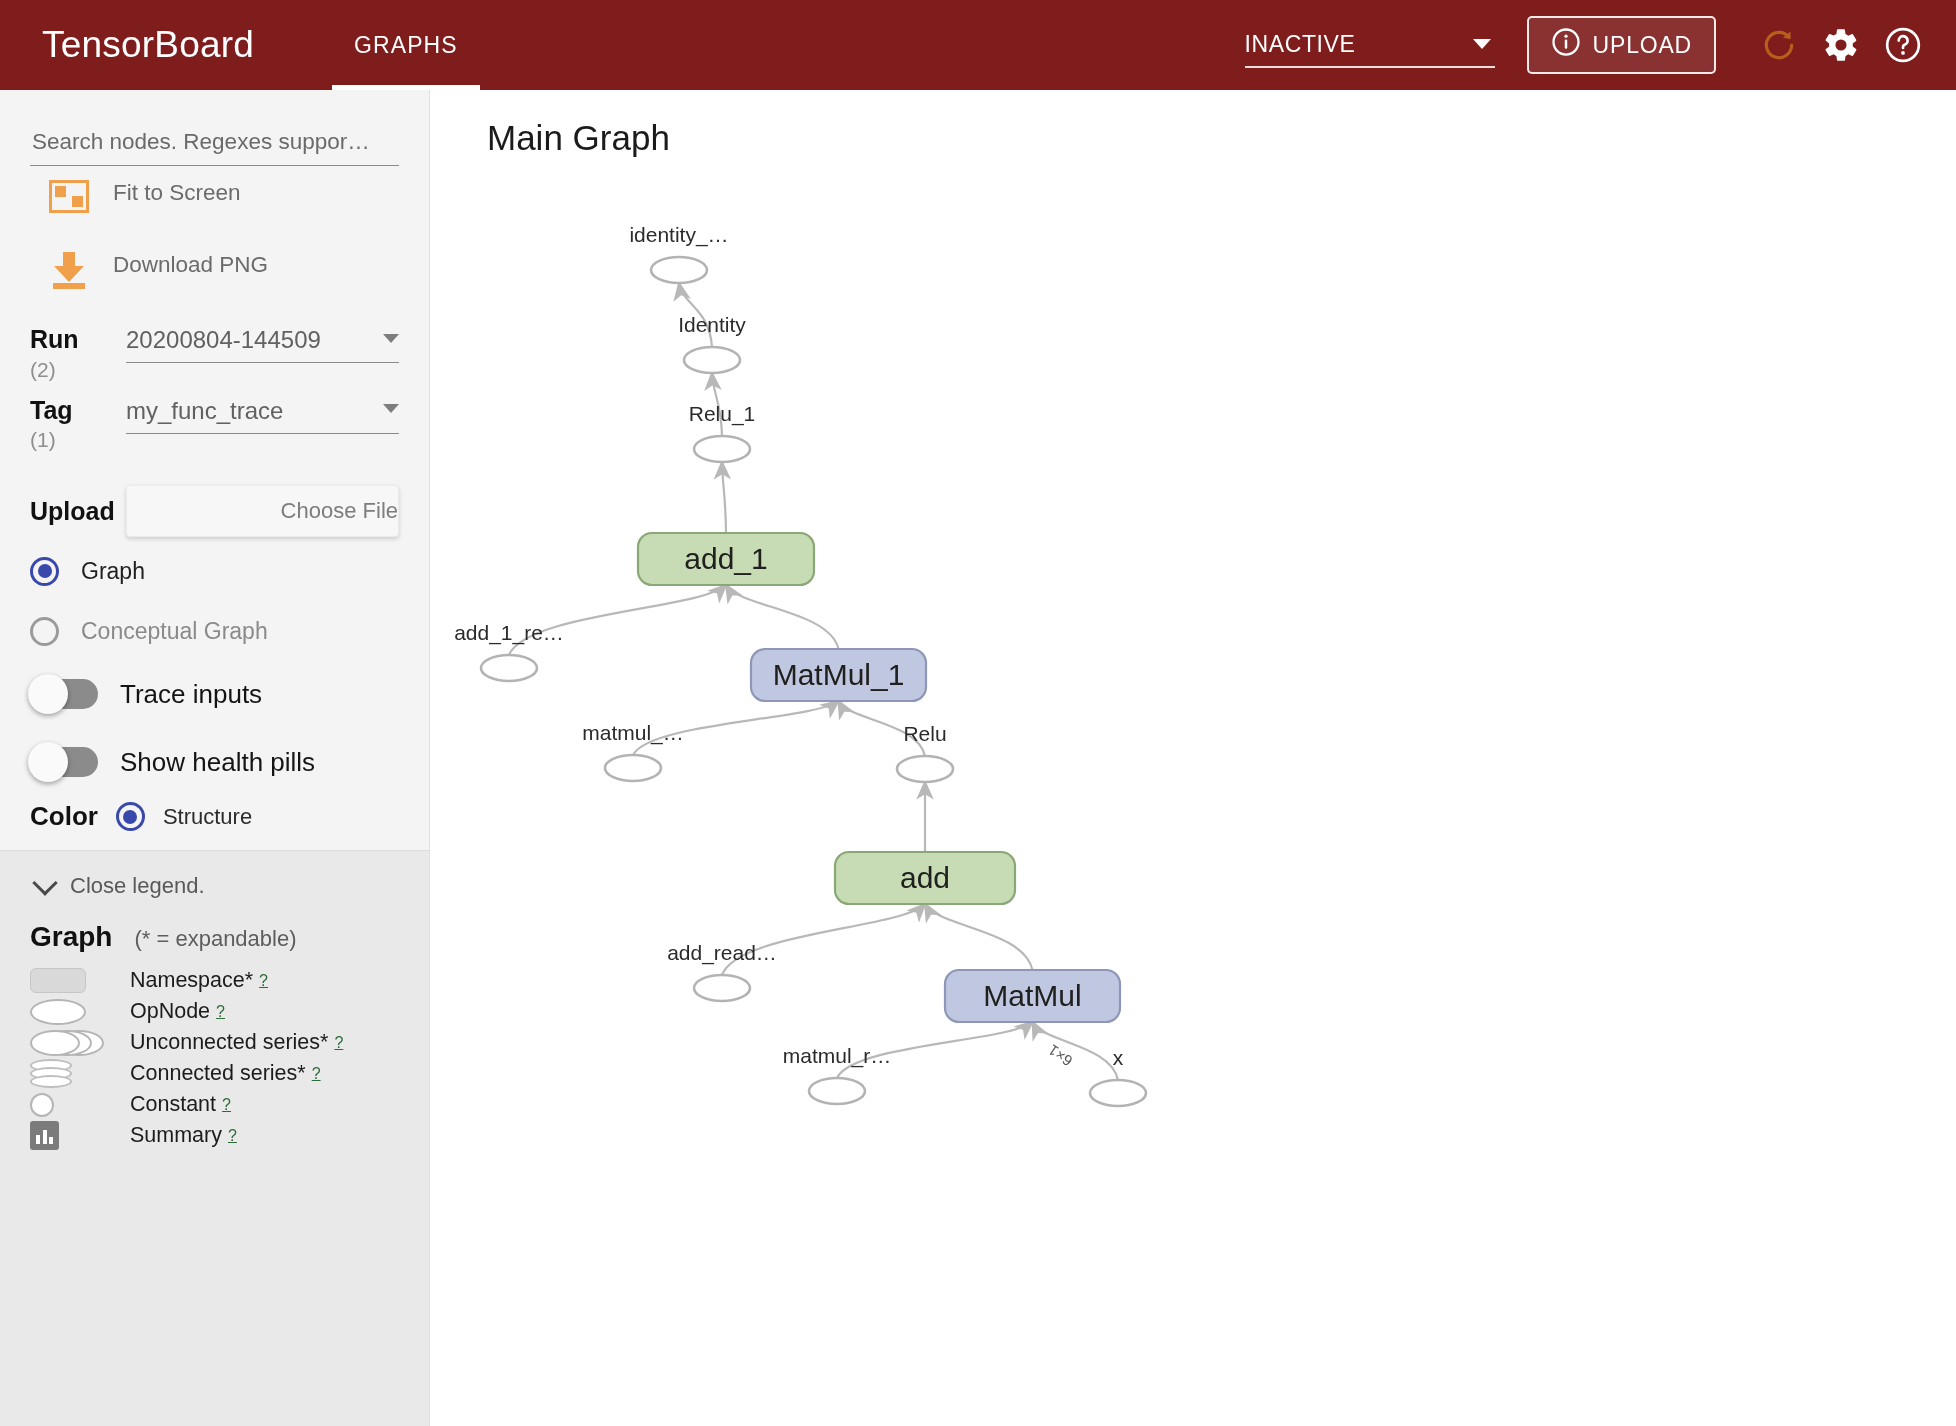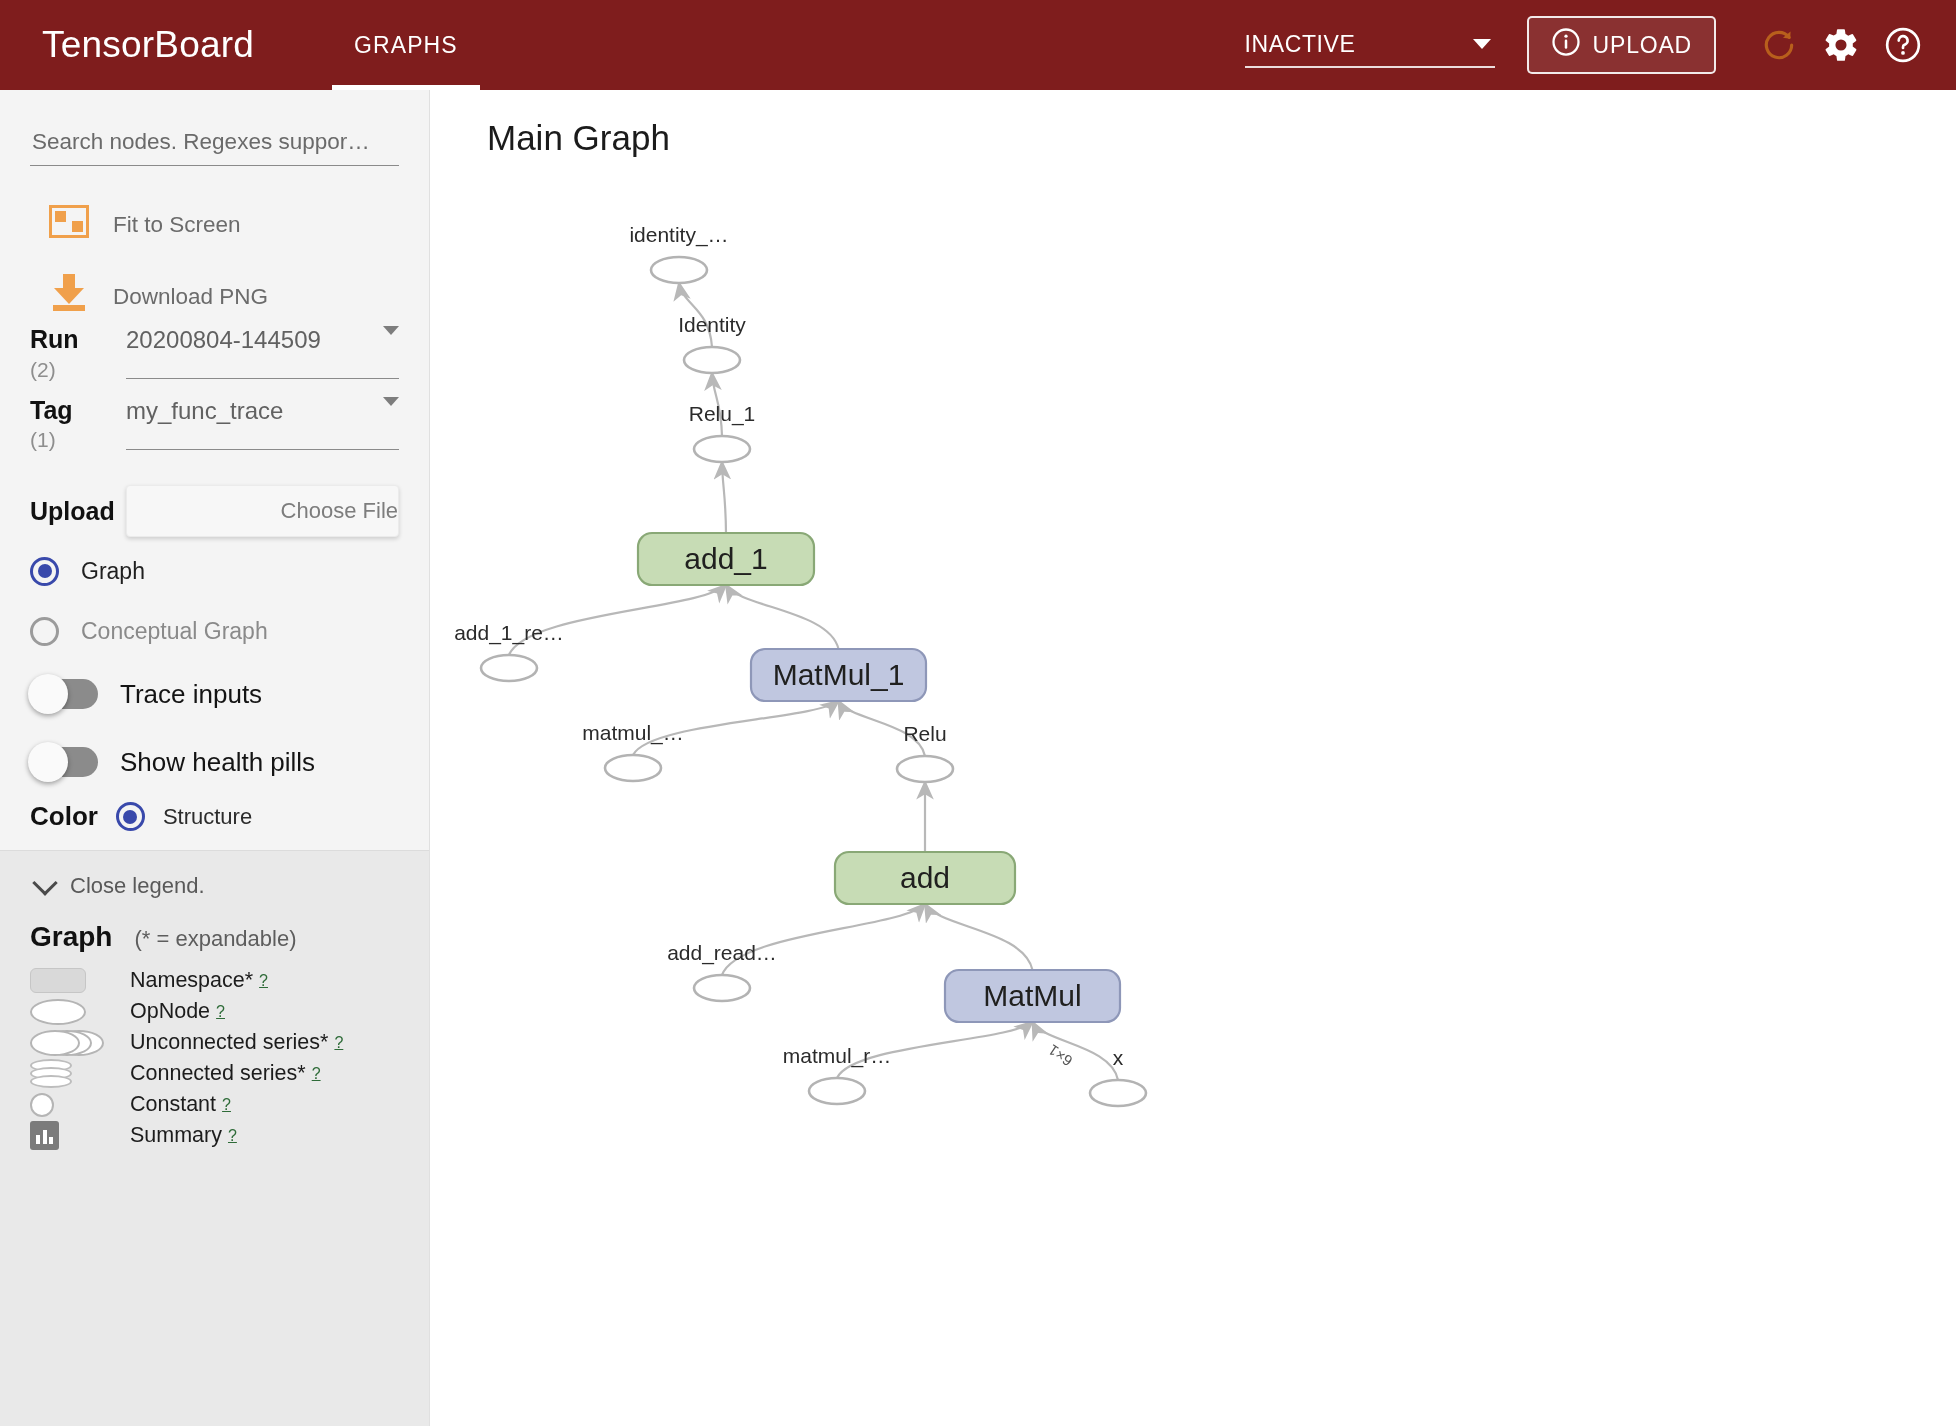--- a/index.html
+++ b/index.html
@@ -81,21 +81,21 @@
     padding-bottom: 9px;
   }
   .search-row input {
     border: 0; outline: 0; background: transparent;
     font-size: 22.5px; color: #5f5f5f; width: 100%;
     font-family: "Liberation Sans", sans-serif;
   }
   .search-row input::placeholder { color:#6a6a6a; opacity:1; }
 
   .act-row {
-    display: flex; align-items: flex-end; gap: 24px;
+    display: flex; align-items: flex-start; gap: 24px;
     height: 58px; margin-top: 14px; cursor: pointer; padding-left: 19px;
   }
   .act-row .lbl { font-size: 22.5px; color: #6b6b6b; }
   .fit-icon { width: 40px; height: 33px; border: 3.5px solid #f0a04b; position: relative; }
   .fit-icon::before, .fit-icon::after {
     content:""; position:absolute; width:11px; height:11px; background:#f0a04b;
   }
   .fit-icon::before { left:3px; top:3px; }
   .fit-icon::after { right:3px; bottom:3px; }
 
@@ -106,21 +106,21 @@
     border-left: 15px solid transparent; border-right: 15px solid transparent;
     border-top: 16px solid #f0a04b;
   }
   .dl-icon .base { position:absolute; left:4px; bottom:-1px; width:32px; height:6px; background:#f0a04b; }
 
   .field-row { display: flex; align-items: flex-start; margin-top: 16px; }
   .field-row .key { font-size: 25px; color: #111; font-weight: 700; width: 96px; line-height: 1.1; }
   .field-row .key .count { display:block; font-size: 21px; color:#8e8e8e; font-weight: 400; margin-top: 4px; }
   .field-sel {
     flex: 1; position: relative; border-bottom: 1.6px solid #8a8a8a;
-    display: flex; padding-bottom: 24px; cursor: pointer;
+    display: flex; align-items: center; padding-bottom: 8px; cursor: pointer;
   }
   .field-sel .val { font-size: 24px; color: #616161; flex: 1; }
   .caret-dark {
     width: 0; height: 0; border-left: 8px solid transparent; border-right: 8px solid transparent;
     border-top: 9px solid #7d7d7d; margin-bottom: 4px;
   }
 
   .upload-row { display: flex; align-items: center; margin-top: 34px; }
   .upload-row .key { font-size: 25px; color: #111; font-weight: 700; width: 96px; }
   .choose-file {

